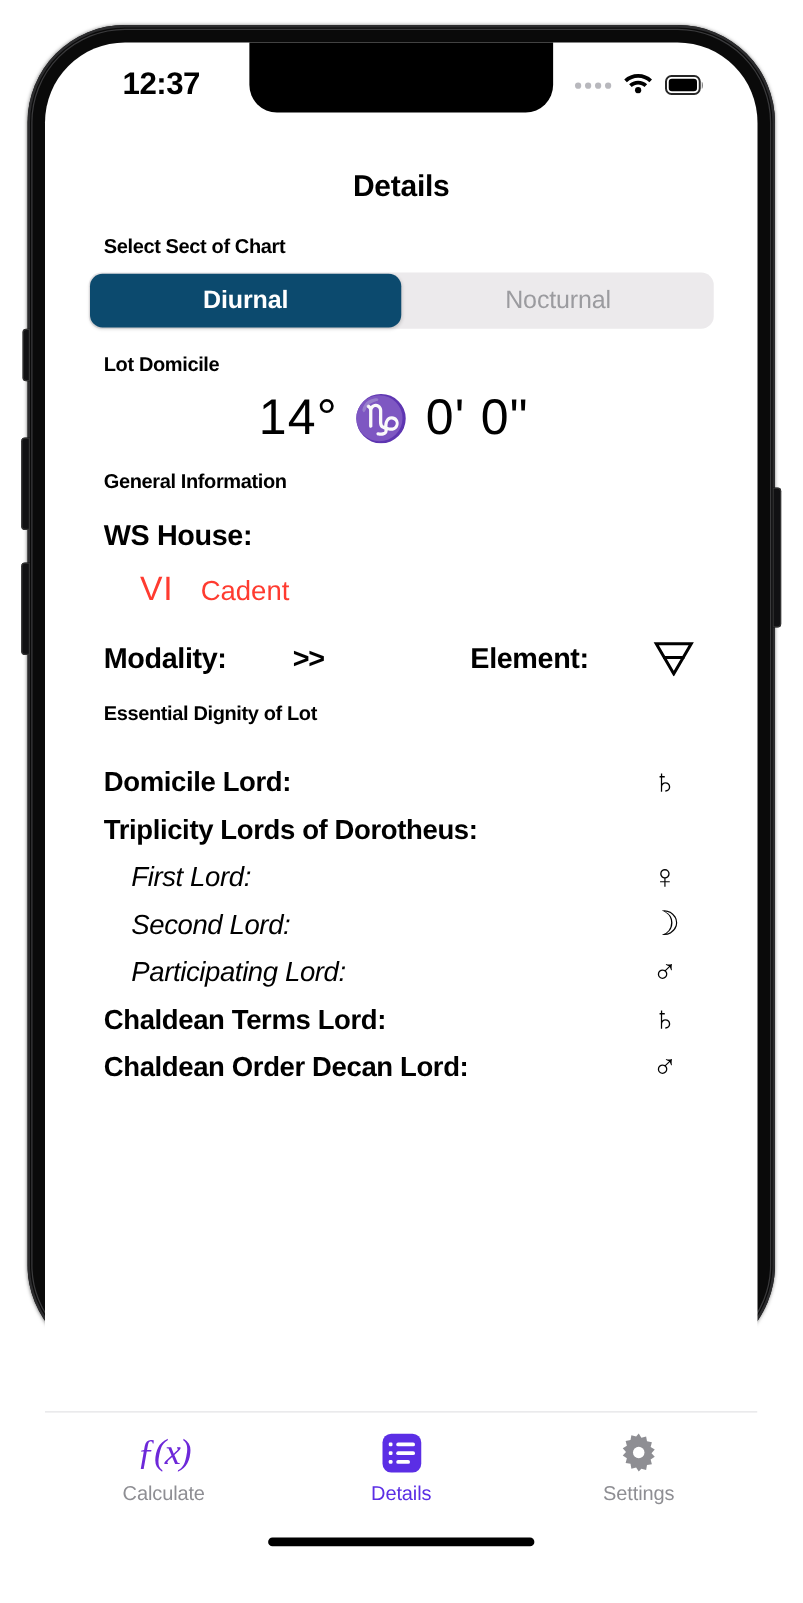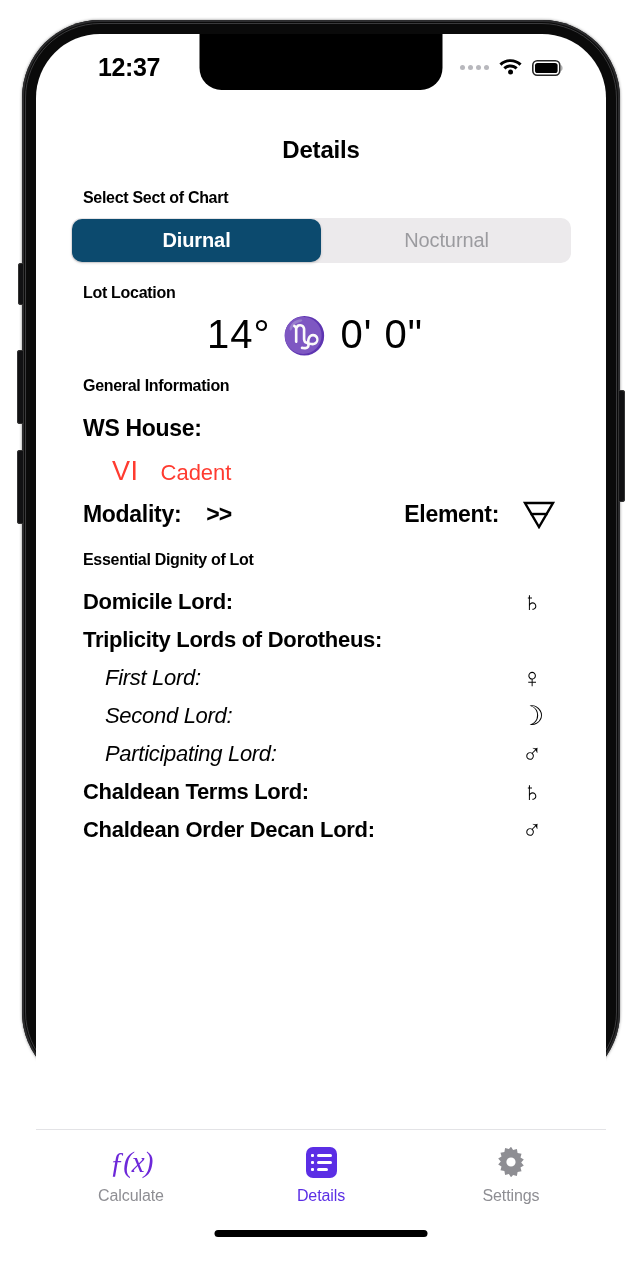--- a/index.html
+++ b/index.html
@@ -194,28 +194,29 @@
     color: #ff3b30;
     display: flex;
     align-items: baseline;
     gap: 22px;
   }
   #ws-roman { font-size: 27px; letter-spacing: 0.5px; }
   #ws-quality { font-size: 22px; }
 
   
   #mod-elem-row {
-    margin-top: 12px;
+    margin-top: 24px;
     padding: 0 47px 0 47px;
     display: flex;
     align-items: center;
     font-size: 23px;
     font-weight: bold;
     color: #000;
     letter-spacing: -0.3px;
+    gap: 28px;
   }
   #modality-label { }
   #modality-value {
     margin-left: 25px;
     font-size: 23px;
     font-weight: bold;
     letter-spacing: -1px;
   }
   #element-label { margin-left: auto; }
   #element-value {
@@ -226,21 +227,21 @@
     align-items: center;
   }
 
   
   #dignity-list {
     margin-top: 20px;
     padding: 0 47px 0 47px;
   }
   .dign-row {
     display: flex;
-    align-items: flex-start;
+    align-items: flex-end;
     height: 38px;
   }
   .dign-label {
     font-size: 22px;
     font-weight: bold;
     color: #000;
     letter-spacing: -0.3px;
   }
   .dign-row.sub { padding-left: 22px; }
   .dign-row.sub .dign-label {
@@ -382,21 +383,21 @@
 
     <div id="content">
 
       <div class="section-head" id="sect-head">Select Sect of Chart</div>
 
       <div id="segmented">
         <div class="seg selected">Diurnal</div>
         <div class="seg unselected">Nocturnal</div>
       </div>
 
-      <div class="section-head" id="lot-head">Lot Location</div>
+      <div class="section-head" id="lot-head">Lot Domicile</div>
 
       <div id="lot-value">
         <span>14°</span>
         <span class="glyph">♑</span>
         <span>0'</span>
         <span>0"</span>
       </div>
 
       <div class="section-head" id="gen-head">General Information</div>
 

